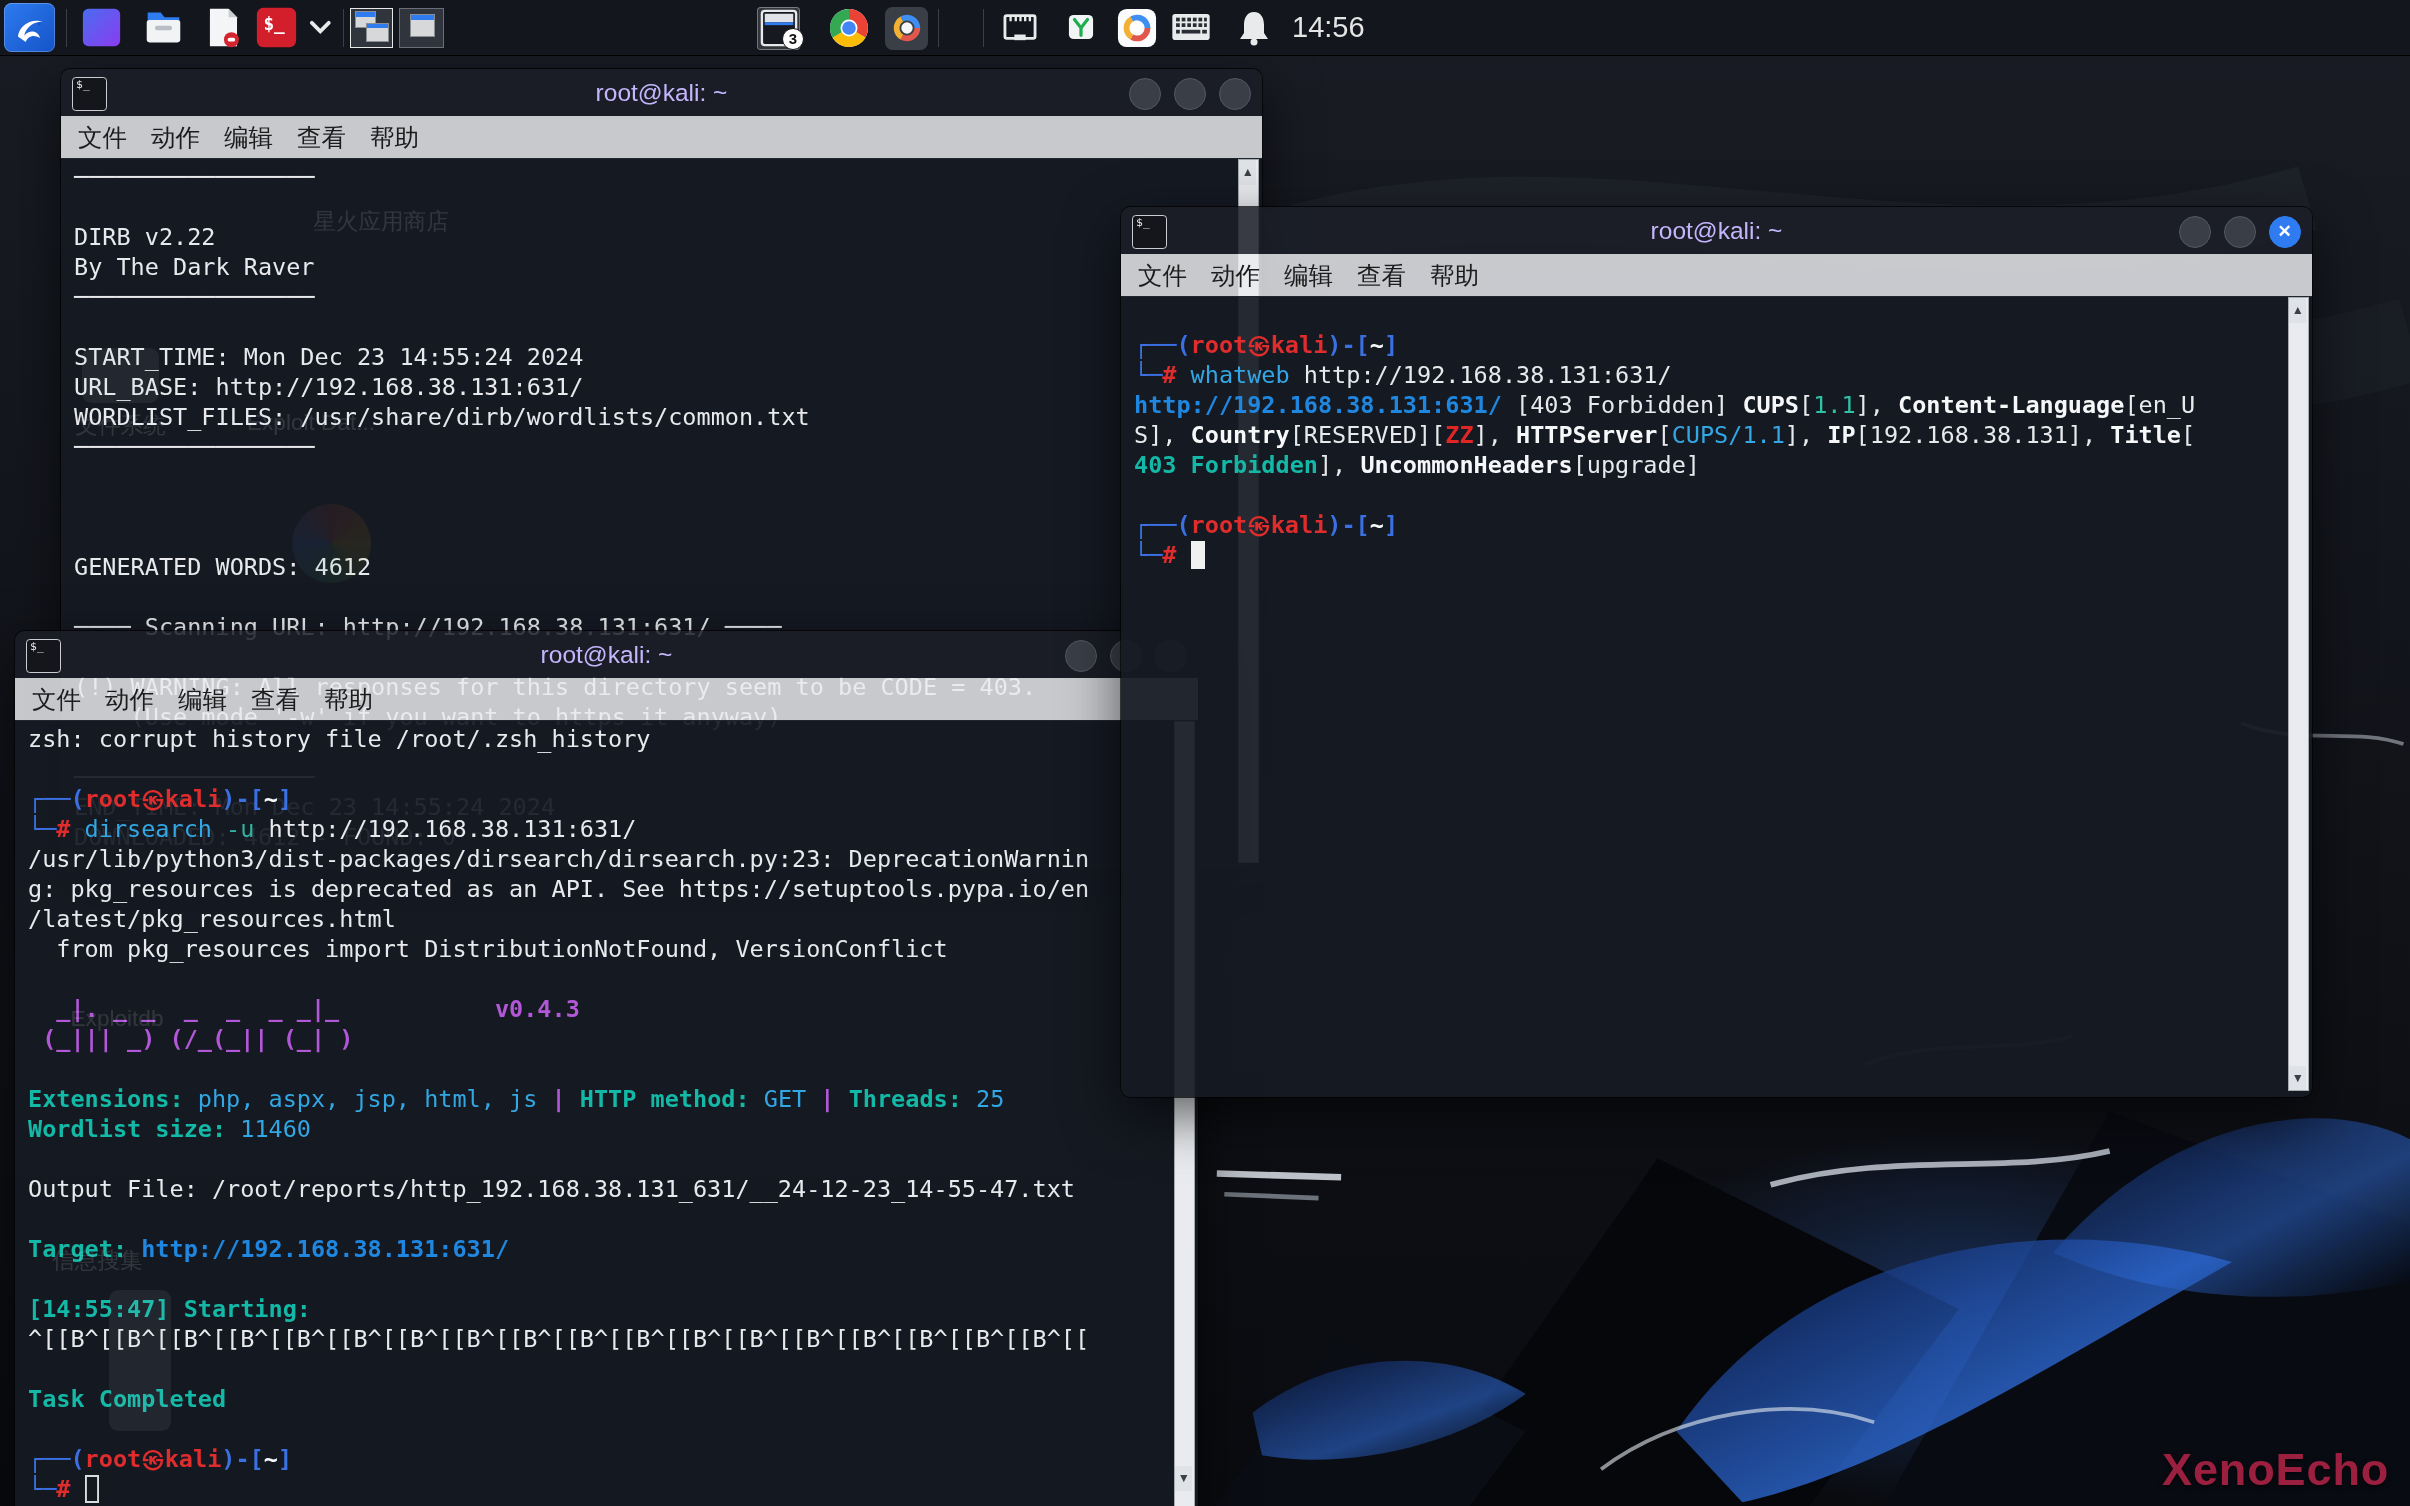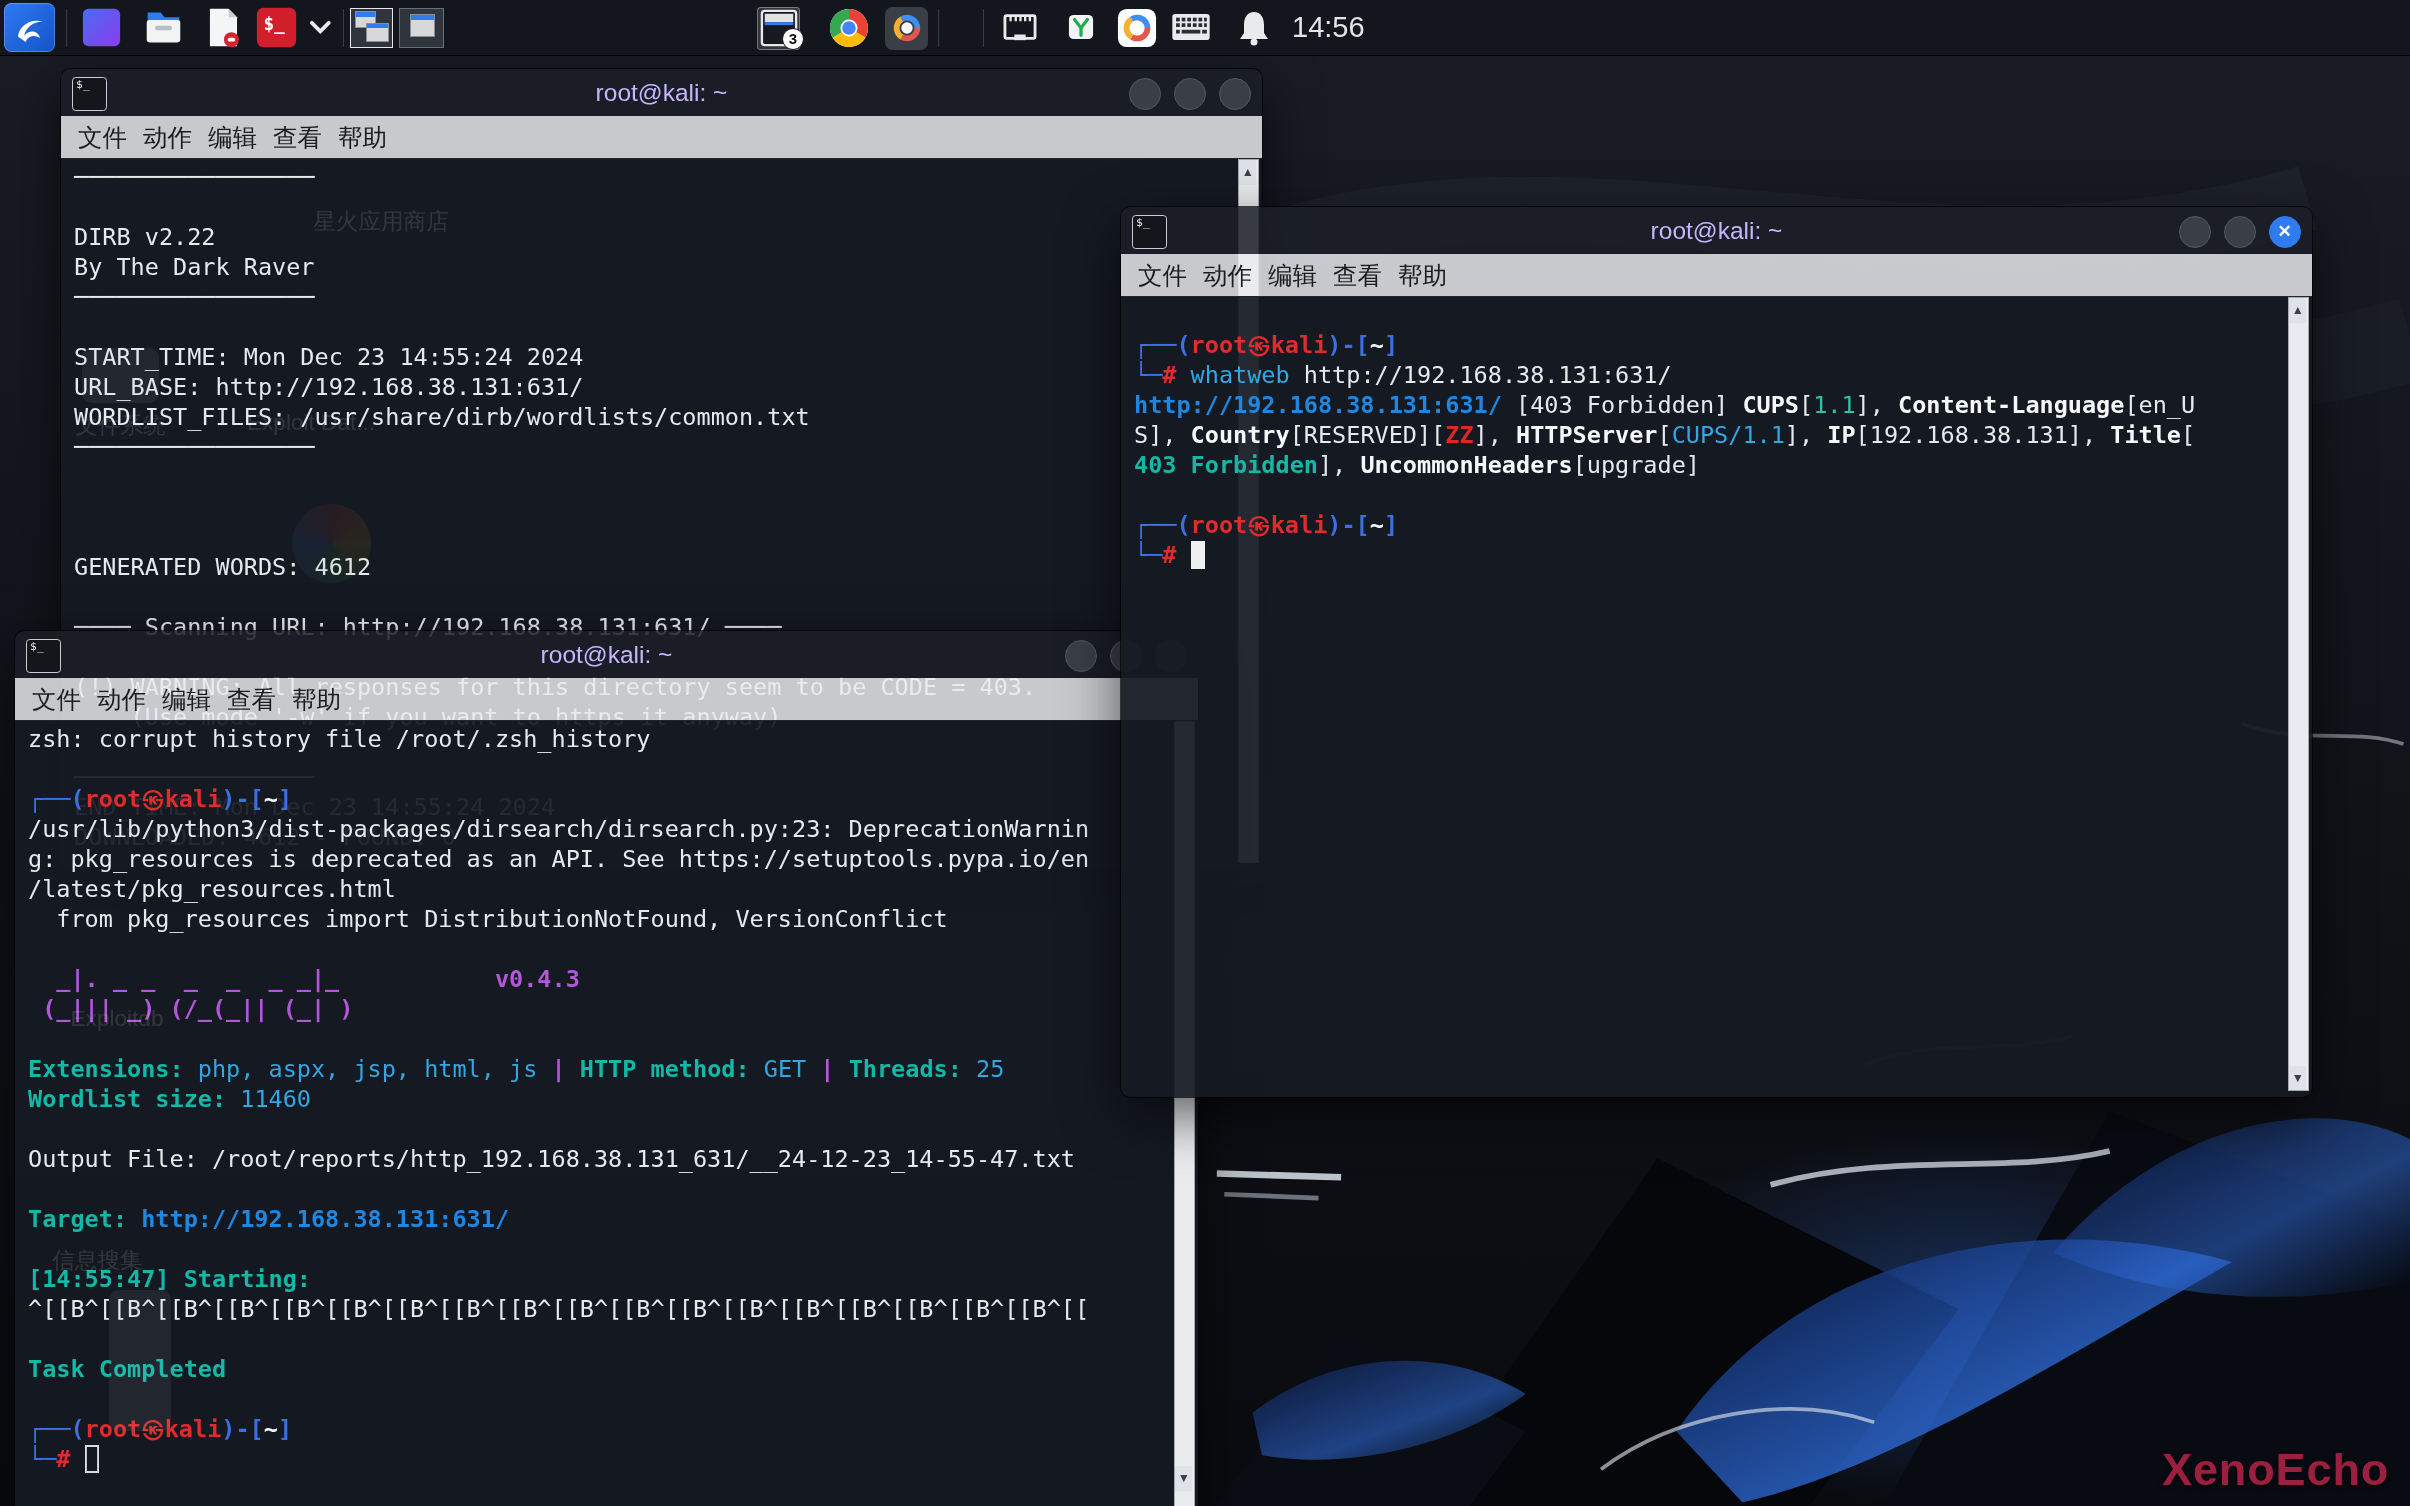--- a/index.html
+++ b/index.html
@@ -28,21 +28,21 @@
   .tray-icon{position:absolute;display:flex;align-items:center;justify-content:center;}
   .clock{position:absolute;left:1292px;top:0;height:55px;display:flex;align-items:center;color:#e5e5e5;font-size:29px;}
   
   .win{position:absolute;border-radius:9.4px;box-shadow:0 19px 56px rgba(0,0,0,.6),0 0 0 0.9px rgba(0,0,0,.7);overflow:hidden;}
   .titlebar{position:absolute;left:0;top:0;right:0;height:47px;background:rgba(27,30,39,.86);display:flex;align-items:center;}
   .tb-title{position:absolute;left:0;right:0;text-align:center;color:#c4b5fd;font-size:24.5px;}
   .tb-icon{position:absolute;left:11.3px;top:7.5px;width:30px;height:32px;background:#14161c;border:1.9px solid #c9ccd1;border-radius:3.8px;color:#e8eaec;font-family:"DejaVu Sans Mono",monospace;font-size:11.3px;line-height:13px;padding-left:2.8px;}
   .tb-btns{position:absolute;right:11.3px;top:8.5px;display:flex;gap:13px;}
   .tb-btn{width:30px;height:30px;border-radius:50%;background:#3a3e47;border:0.9px solid #545862;}
   .tb-close{background:#2f7cf2;border:0.9px solid #2f7cf2;color:#fff;font-size:17px;font-weight:bold;display:flex;align-items:center;justify-content:center;line-height:1;}
-  .menubar{position:absolute;left:0;right:0;top:47px;height:42px;background:rgba(233,235,238,.84);border-bottom:0.9px solid #b7bac0;display:flex;align-items:center;padding-left:17px;gap:16px;}
+  .menubar{position:absolute;left:0;right:0;top:47px;height:42px;background:rgba(233,235,238,.84);border-bottom:0.9px solid #b7bac0;display:flex;align-items:center;padding-left:17px;gap:24px;}
   .menubar .mi{color:#1c1c1c;font-size:24.5px;}
   .term{position:absolute;left:0;right:0;bottom:0;top:89px;background:rgba(22,26,34,.93);font-family:"DejaVu Sans Mono",monospace;font-size:23.5px;line-height:30px;padding:3.8px 0 0 13px;}
   .tl{white-space:pre;min-height:30px;}
   .w{color:#e7e9ec;} .b{color:#f6f7f9;font-weight:bold;}
   .pb{color:#3a70e2;font-weight:bold;} .pr{color:#df2c2c;font-weight:bold;}
   .r{color:#e02525;font-weight:bold;} .c{color:#33a7e4;} .t{color:#2fb3a0;}
   .u{color:#1f87e0;font-weight:bold;} .a{color:#2fc2a4;}
   .o{color:#14b8a6;font-weight:bold;} .m{color:#b257d8;font-weight:bold;}
   .cub{background:#eef0f2;color:transparent;} .cuo{box-shadow:inset 0 0 0 1.9px #d9dcdf;color:transparent;}
   .sb{position:absolute;width:19px;background:#e9ebee;border:0.9px solid #a6abb2;z-index:5;}
@@ -299,20 +299,21 @@
         <span class="mi">文件</span>
         <span class="mi">动作</span>
         <span class="mi">编辑</span>
         <span class="mi">查看</span>
         <span class="mi">帮助</span>
       </div>
     <div class="term">
         <div class="tl"><span class="w">zsh: corrupt history file /root/.zsh_history</span></div>
         <div class="tl"> </div>
         <div class="tl"><span class="pb">┌──(</span><span class="pr">root㉿kali</span><span class="pb">)-[</span><span class="b">~</span><span class="pb">]</span></div>
+        <div class="tl"><span class="pb">└─</span><span class="pr">#</span><span class="w"> </span><span class="c">dirsearch</span><span class="w"> </span><span class="t">-u</span><span class="w"> http://192.168.38.131:631/</span></div>
         <div class="tl"><span class="w">/usr/lib/python3/dist-packages/dirsearch/dirsearch.py:23: DeprecationWarnin</span></div>
         <div class="tl"><span class="w">g: pkg_resources is deprecated as an API. See https://setuptools.pypa.io/en</span></div>
         <div class="tl"><span class="w">/latest/pkg_resources.html</span></div>
         <div class="tl"><span class="w">  from pkg_resources import DistributionNotFound, VersionConflict</span></div>
         <div class="tl"> </div>
         <div class="tl"><span class="m">  _|. _ _  _  _  _ _|_           v0.4.3</span></div>
         <div class="tl"><span class="m"> (_||| _) (/_(_|| (_| )</span></div>
         <div class="tl"> </div>
         <div class="tl"><span class="o">Extensions: </span><span class="c">php, aspx, jsp, html, js</span><span class="w"> </span><span class="m">|</span><span class="w"> </span><span class="o">HTTP method: </span><span class="c">GET</span><span class="w"> </span><span class="m">|</span><span class="w"> </span><span class="o">Threads: </span><span class="c">25</span></div>
         <div class="tl"><span class="o">Wordlist size: </span><span class="c">11460</span></div>

